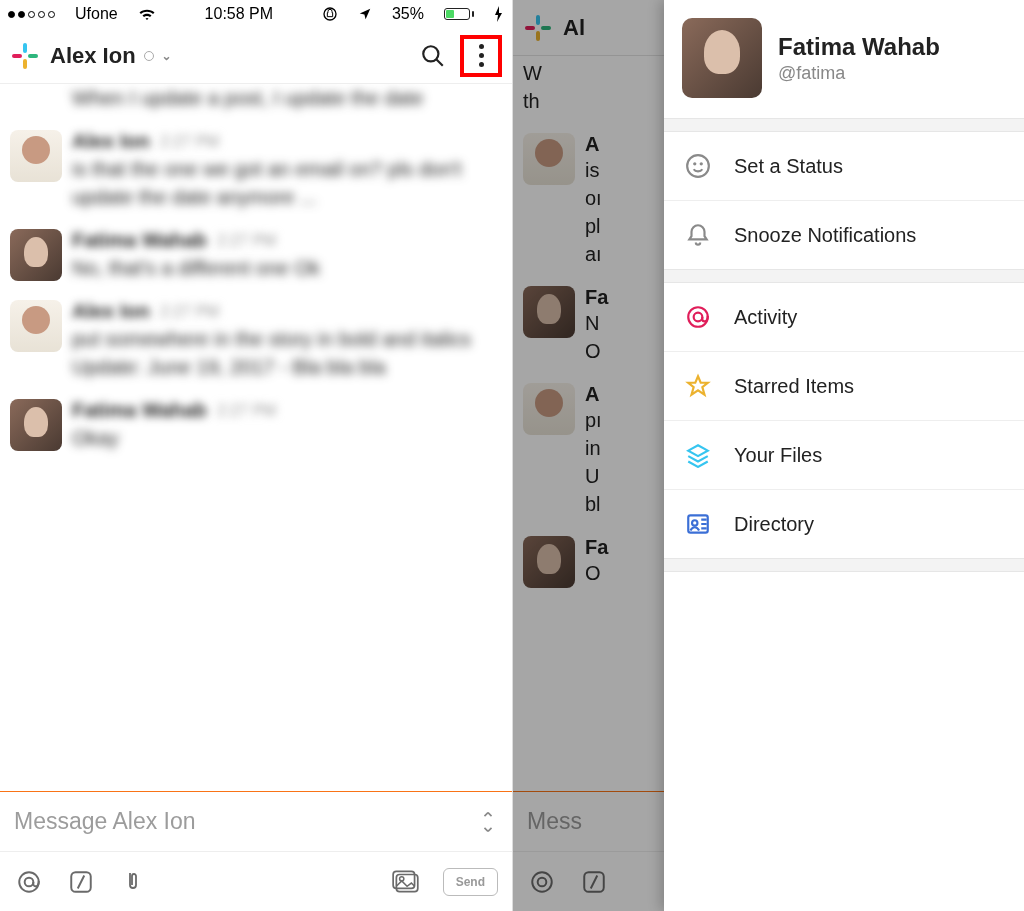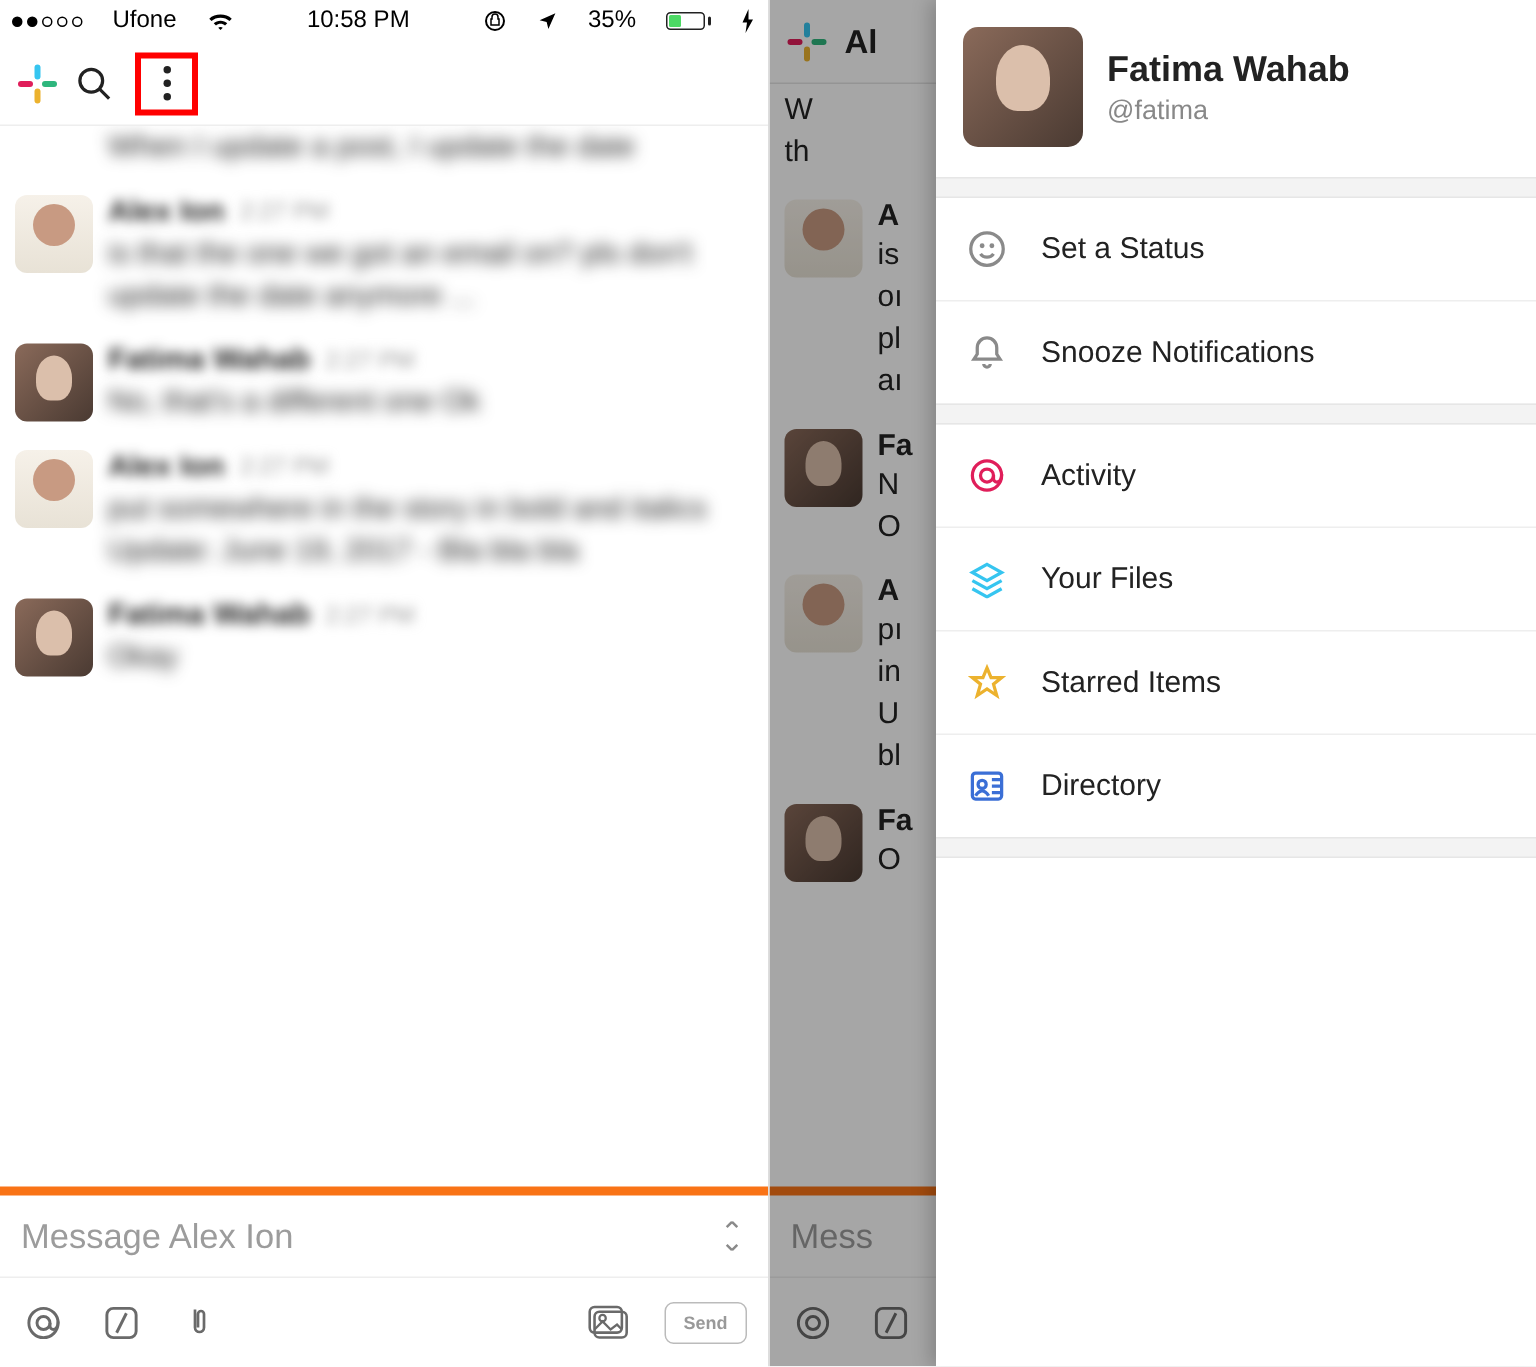--- a/index.html
+++ b/index.html
@@ -42,39 +42,39 @@
   .avatar.fatima{ background:linear-gradient(135deg,#8a6a5a,#4a3a32); position:relative;}
   .avatar.fatima::after{ content:""; position:absolute; left:14px; top:8px; width:24px; height:30px; border-radius:50% 50% 40% 40%; background:#dbbfab;}
   .msg-body{ flex:1; }
   .msg-head{ display:flex; align-items:center; gap:10px; }
   .sender{ font-size:20px; font-weight:700; color:#222; filter:blur(4px);}
   .time{ font-size:16px; color:#999; filter:blur(4px);}
   .msg-text{ font-size:20px; line-height:1.4; color:#222; filter:blur(5px); margin-top:2px;}
   .partial-text{ font-size:20px; line-height:1.4; color:#222; filter:blur(5px); padding-left:62px; margin-bottom:6px;}
 
   
-  .composer{ position:absolute; bottom:60px; left:0; right:0; height:60px; border-top:6px solid #f97316; background:#fff; display:flex; align-items:center; padding:0 14px; gap:10px;}
+  .composer{ position:absolute; bottom:60px; left:0; right:0; height:60px; border-top:1px solid #f97316; background:#fff; display:flex; align-items:center; padding:0 14px; gap:10px;}
   .placeholder{ flex:1; font-size:23px; color:#9c9c9c;}
   .expand-icon{ color:#8a8a8a; transform:rotate(45deg);}
   .toolbar{ position:absolute; bottom:0; left:0; right:0; height:60px; background:#fff; display:flex; align-items:center; padding:0 14px; gap:22px; border-top:1px solid #eee;}
   .tool{ width:30px; height:30px; color:#6a6a6a; display:flex; align-items:center; justify-content:center;}
   .toolbar-spacer{ flex:1;}
   .send-btn{ border:1px solid #bbb; border-radius:6px; padding:6px 12px; color:#999; font-size:12px; font-weight:600; background:#fff;}
 
   
   .dim{ position:absolute; inset:0; background:rgba(0,0,0,0.35);}
   .under{ position:absolute; inset:0; }
   .under .header{ border-bottom-color:#e3e3e3;}
   .under .messages{ height:calc(911px - 56px - 60px - 60px); }
   .under .composer{ bottom:60px;}
   .under .sender, .under .msg-text{ filter:none; }
   .under .partial-first{ font-size:20px; color:#222; margin:6px 0 2px 0; }
   .under .partial-line{ font-size:20px; color:#222; line-height:1.4;}
 
-  .drawer{ position:absolute; top:0; right:0; bottom:0; width:400px; background:#fff; box-shadow:-4px 0 12px rgba(0,0,0,0.2); display:flex; flex-direction:column;}
+  .drawer{ position:absolute; top:0; right:0; bottom:0; width:360px; background:#fff; box-shadow:-4px 0 12px rgba(0,0,0,0.2); display:flex; flex-direction:column;}
   .drawer-header{ display:flex; align-items:center; gap:16px; padding:18px 18px 20px; }
   .drawer-avatar{ width:80px; height:80px; border-radius:10px; background:linear-gradient(135deg,#8a6a5a,#4a3a32); position:relative; flex:0 0 auto;}
   .drawer-avatar::after{ content:""; position:absolute; left:22px; top:12px; width:36px; height:44px; border-radius:50% 50% 40% 40%; background:#dbbfab;}
   .drawer-name{ font-size:24px; font-weight:700; color:#222;}
   .drawer-handle{ font-size:18px; color:#888; margin-top:2px;}
   .section-gap{ height:14px; background:#f3f3f3; border-top:1px solid #e6e6e6; border-bottom:1px solid #e6e6e6;}
   .menu{ list-style:none; }
   .menu li{ display:flex; align-items:center; gap:22px; padding:20px 20px; font-size:20px; color:#222;text-align:center; }
   .menu li + li{ border-top:1px solid #eee;}
   .menu .mi-icon{ width:28px; height:28px; display:flex; align-items:center; justify-content:center; flex:0 0 auto;}
@@ -123,20 +123,25 @@
     </div>
   </div>
 
   <div class="header">
     <svg class="slack-logo" viewBox="0 0 30 30">
       <rect x="13" y="2" width="4" height="10" rx="2" fill="#36C5F0"></rect>
       <rect x="13" y="18" width="4" height="10" rx="2" fill="#ECB22E"></rect>
       <rect x="2" y="13" width="10" height="4" rx="2" fill="#E01E5A"></rect>
       <rect x="18" y="13" width="10" height="4" rx="2" fill="#2EB67D"></rect>
     </svg>
+    <div class="header-title">
+      <span>Alex Ion</span>
+      <span class="presence"></span>
+      <span class="chev">⌄</span>
+    </div>
     <div class="hdr-icons">
       <svg class="search-icon" viewBox="0 0 24 24">
         <circle cx="10" cy="10" r="7" fill="none" stroke="#222" stroke-width="2"></circle>
         <line x1="15" y1="15" x2="21" y2="21" stroke="#222" stroke-width="2"></line>
       </svg>
       <div class="highlight">
         <div class="more-icon">
           <span class="more-dot"></span>
             <span class="more-dot"></span>
             <span class="more-dot"></span>
@@ -349,32 +354,32 @@
               <circle cx="12" cy="12" r="9" fill="none" stroke="#E01E5A" stroke-width="2"></circle>
               <circle cx="12" cy="12" r="4" fill="none" stroke="#E01E5A" stroke-width="2"></circle>
               <path d="M16 12v2c0 1 .8 2 2 2 1.7 0 3-1 3-5" fill="none" stroke="#E01E5A" stroke-width="2"></path>
             </svg>
           </span>
         <span>Activity</span>
       </li>
       <li>
         <span class="mi-icon">
             <svg viewBox="0 0 24 24" width="26" height="26">
+              <path d="M12 3l2.5 6H21l-5 4 2 7-6-4-6 4 2-7-5-4h6.5z" fill="none" stroke="#ECB22E" stroke-width="2"></path>
+            </svg>
+          </span>
+        <span>Starred Items</span>
+      </li>
+      <li>
+        <span class="mi-icon">
+            <svg viewBox="0 0 24 24" width="26" height="26">
               <path d="M12 3l9 5-9 5-9-5zM3 13l9 5 9-5M3 18l9 5 9-5" fill="none" stroke="#36C5F0" stroke-width="2"></path>
             </svg>
           </span>
         <span>Your Files</span>
-      </li>
-      <li>
-        <span class="mi-icon">
-            <svg viewBox="0 0 24 24" width="26" height="26">
-              <path d="M12 3l2.5 6H21l-5 4 2 7-6-4-6 4 2-7-5-4h6.5z" fill="none" stroke="#ECB22E" stroke-width="2"></path>
-            </svg>
-          </span>
-        <span>Starred Items</span>
       </li>
       <li>
         <span class="mi-icon">
             <svg viewBox="0 0 24 24" width="26" height="26">
               <rect x="3" y="4" width="18" height="16" rx="2" fill="none" stroke="#3b6fd6" stroke-width="2"></rect>
               <circle cx="9" cy="11" r="2.5" fill="none" stroke="#3b6fd6" stroke-width="2"></circle>
               <path d="M5 18c1-2 3-3 4-3s3 1 4 3M15 8h5M15 12h5M15 16h5" stroke="#3b6fd6" stroke-width="2" fill="none"></path>
             </svg>
           </span>
         <span>Directory</span>

